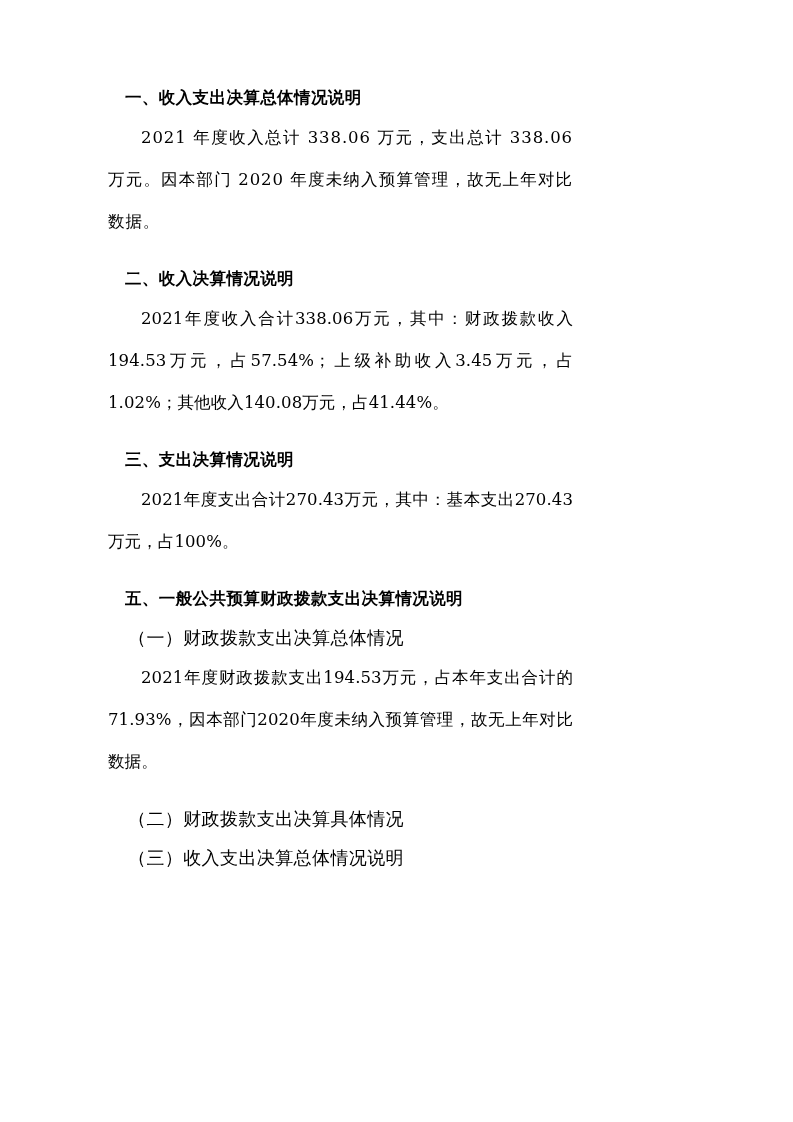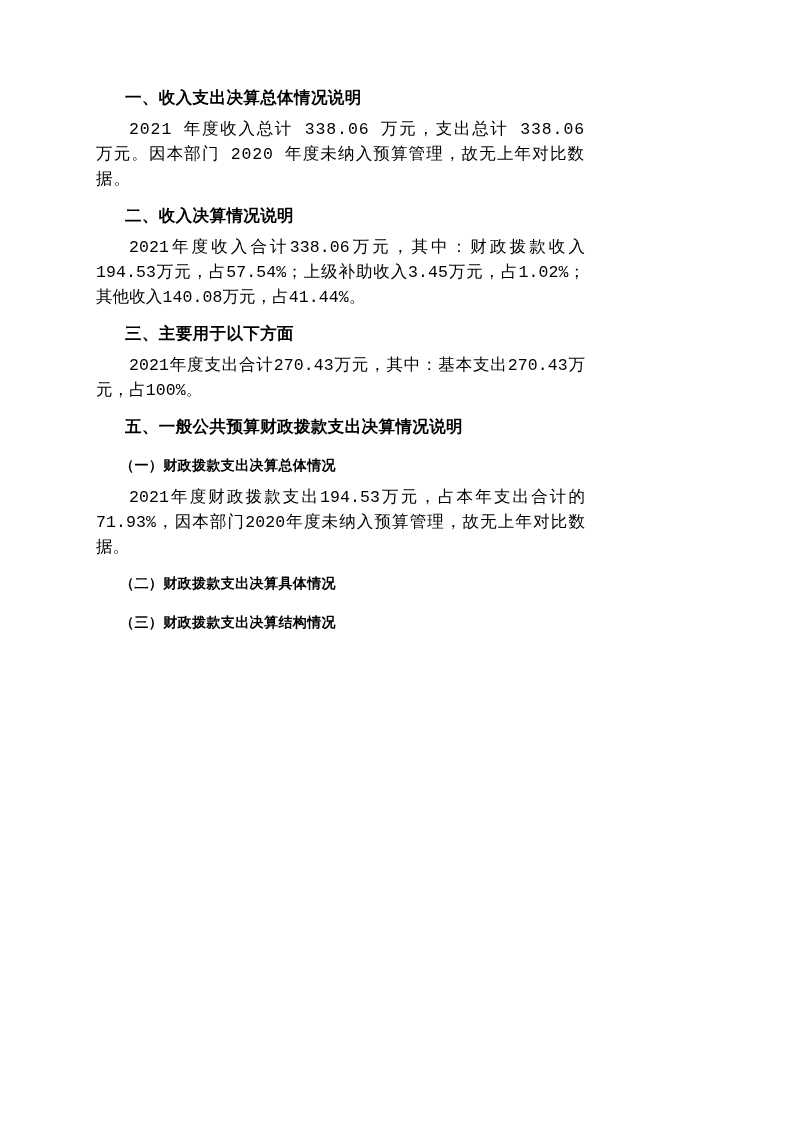--- a/index.html
+++ b/index.html
@@ -29,52 +29,51 @@
   }
   h2.heading {
     font-size: 16.5px;
     font-weight: bold;
     margin: 0;
     line-height: 39px;
     text-indent: 2em;
     letter-spacing: 0.4px;
   }
   h3.subheading {
-    font-size: 14px;
-    font-weight: bold;
+    font-size: 18px;
+    font-weight: normal;
     margin: 0;
     line-height: 39px;
     text-indent: 2em;
     letter-spacing: 0.4px;
   }
   p.para {
     font-size: 16.5px;
-    margin: 4px;
-    line-height: 25px;
+    margin: 16px;
+    line-height: 42px;
     text-indent: 2em;
     text-align: justify;
     text-justify: inter-ideograph;
     letter-spacing: 0.1px;
-    font-family: Liberation Mono, monospace;
   }
   p.para.loose {
     letter-spacing: 0.9px;
   }
   .block + .block { margin-top: 0; }
 </style>
 </head>
 <body>
 
 <div class="page">
   <div class="doc-body" id="doc-body">
       <h2 class="heading block">一、收入支出决算总体情况说明</h2>
       <p class="para block loose">2021 年度收入总计 338.06 万元，支出总计 338.06 万元。因本部门 2020 年度未纳入预算管理，故无上年对比数据。</p>
       <h2 class="heading block">二、收入决算情况说明</h2>
       <p class="para block">2021年度收入合计338.06万元，其中：财政拨款收入194.53万元，占57.54%；上级补助收入3.45万元，占1.02%；其他收入140.08万元，占41.44%。</p>
-      <h2 class="heading block">三、主要用于以下方面</h2>
+      <h2 class="heading block">三、支出决算情况说明</h2>
       <p class="para block">2021年度支出合计270.43万元，其中：基本支出270.43万元，占100%。</p>
       <h2 class="heading block">五、一般公共预算财政拨款支出决算情况说明</h2>
       <h3 class="subheading block">（一）财政拨款支出决算总体情况</h3>
       <p class="para block">2021年度财政拨款支出194.53万元，占本年支出合计的71.93%，因本部门2020年度未纳入预算管理，故无上年对比数据。</p>
       <h3 class="subheading block">（二）财政拨款支出决算具体情况</h3>
-      <h3 class="subheading block">（三）财政拨款支出决算结构情况</h3>
+      <h3 class="subheading block">（三）收入支出决算总体情况说明</h3>
     </div>
 </div>
 
 </body></html>

